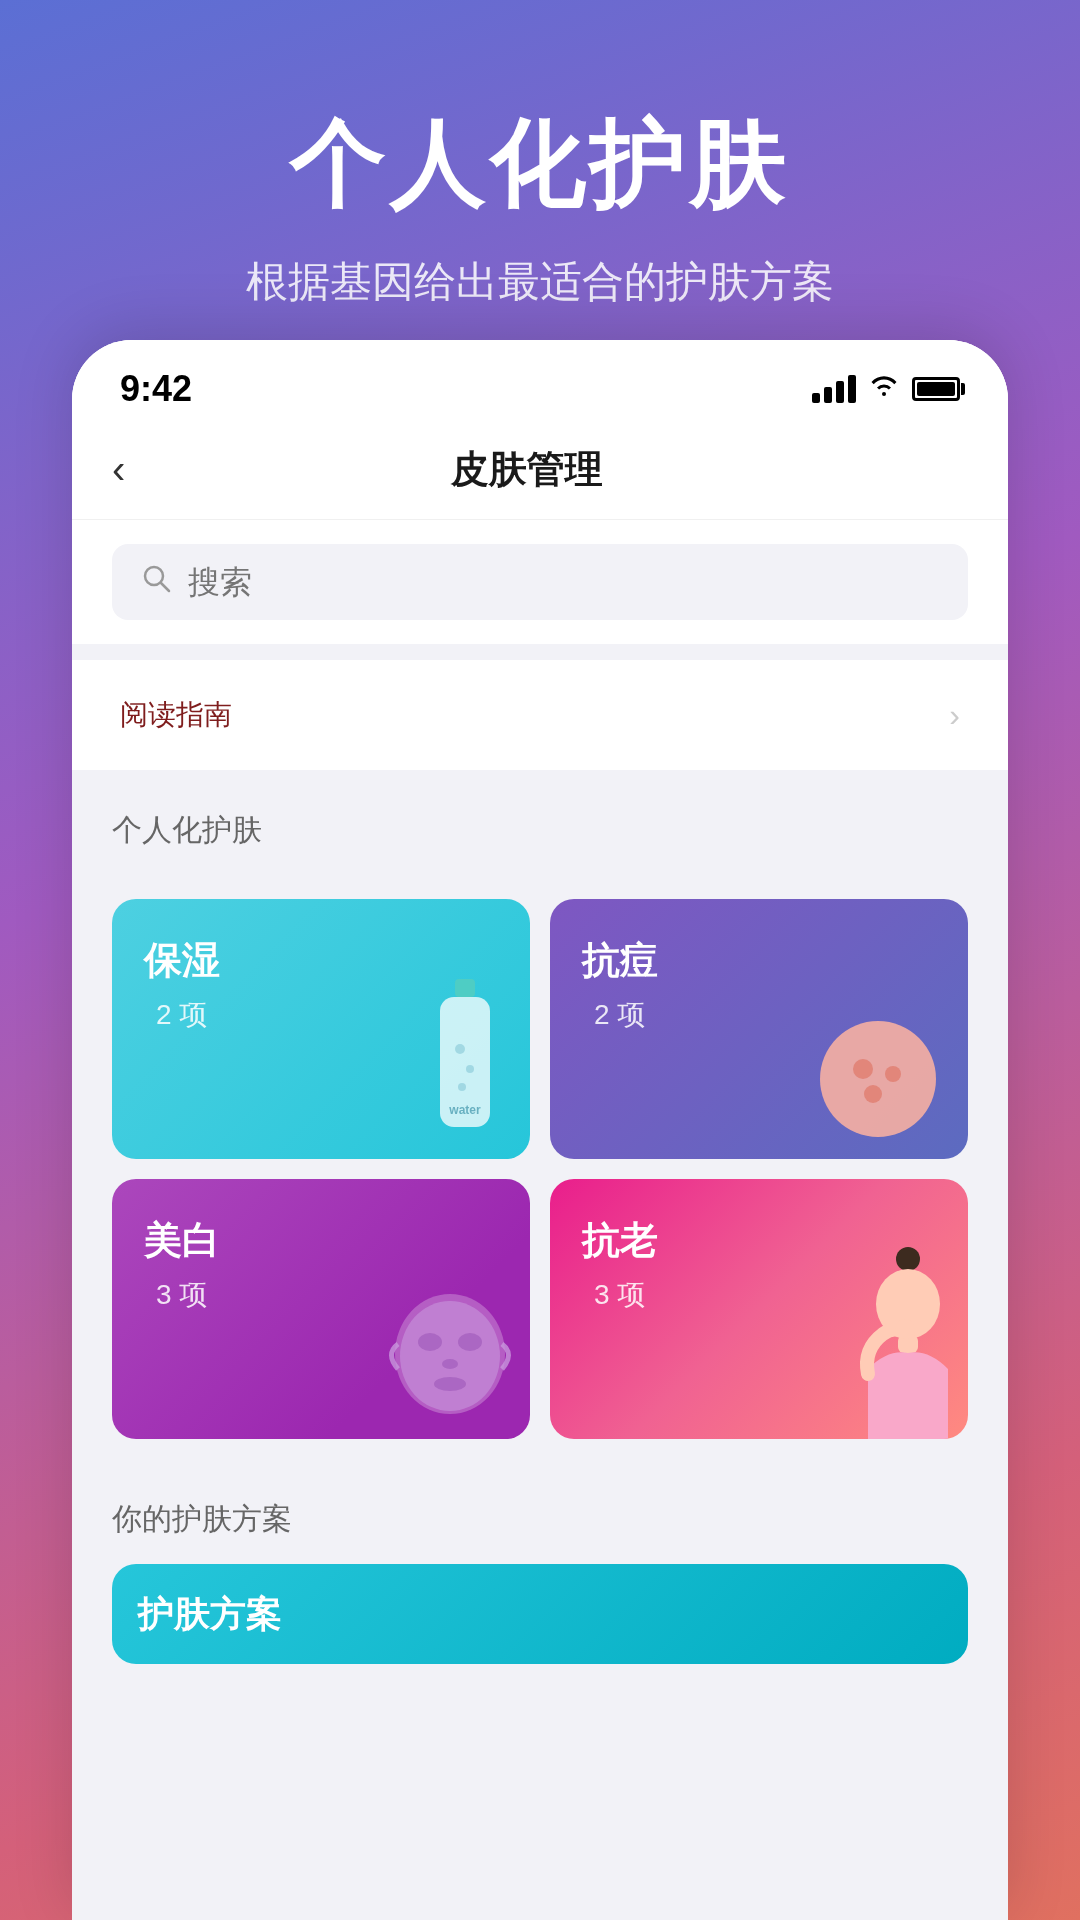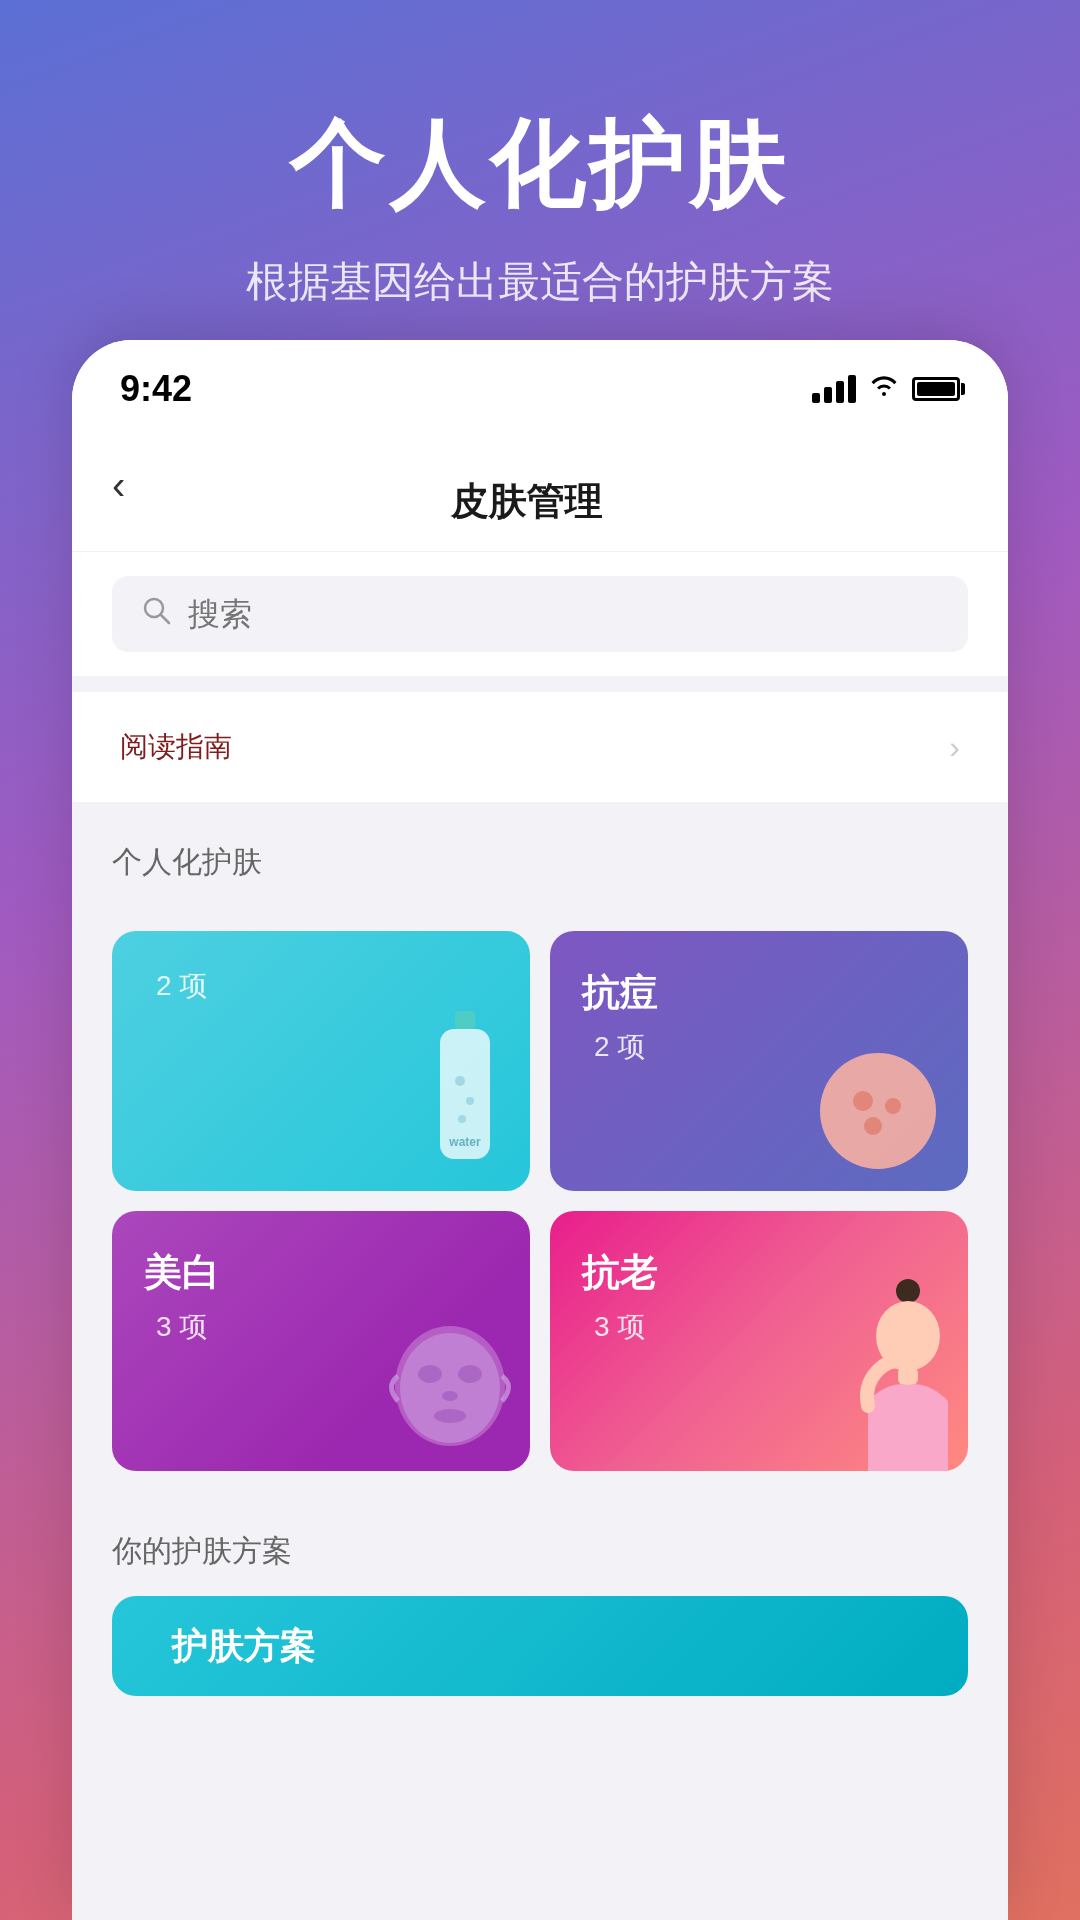--- a/index.html
+++ b/index.html
@@ -135,21 +135,20 @@
       margin-right: 24px;
     }
 
     .nav-title {
       flex: 1;
       text-align: center;
       font-size: 38px;
       font-weight: 600;
       color: #1a1a1a;
       margin-right: 64px;
-      margin-top: 32px;
     }
 
     
     .search-section {
       padding: 24px 40px;
       background: white;
     }
 
     .search-bar {
       display: flex;
@@ -259,21 +258,21 @@
 
     .bottom-section-title {
       font-size: 30px;
       color: #666;
       margin-bottom: 24px;
     }
 
     .skincare-card {
       border-radius: 24px;
       background: linear-gradient(135deg, #26c6da 0%, #00acc1 100%);
-      padding: 36px 60px;
+      padding: 36px 26px;
       height: 100px;
       display: flex;
       align-items: center;
     }
 
     .skincare-card-title {
       font-size: 36px;
       font-weight: 600;
       color: white;
     }
@@ -358,20 +357,21 @@
       <span class="chevron-right">›</span>
     </div>
 
     <div class="section">
       <div class="section-title">个人化护肤</div>
     </div>
 
     <div class="cards-grid">
 
       <div class="card card-cyan">
+        <div class="card-title">保湿</div>
         <div class="card-count">2 项</div>
 
         <svg class="bottle-svg" width="90" height="170" viewBox="0 0 90 170">
           <rect x="35" y="0" width="20" height="18" rx="4" fill="#4ecdc4"></rect>
           <rect x="20" y="18" width="50" height="130" rx="14" fill="rgba(255,255,255,0.75)"></rect>
           <circle cx="40" cy="70" r="5" fill="rgba(100,180,200,0.4)"></circle>
           <circle cx="50" cy="90" r="4" fill="rgba(100,180,200,0.4)"></circle>
           <circle cx="42" cy="108" r="4" fill="rgba(100,180,200,0.4)"></circle>
           <text x="45" y="135" text-anchor="middle" font-size="12" fill="rgba(80,160,180,0.8)" font-weight="600">water</text>
         </svg>

